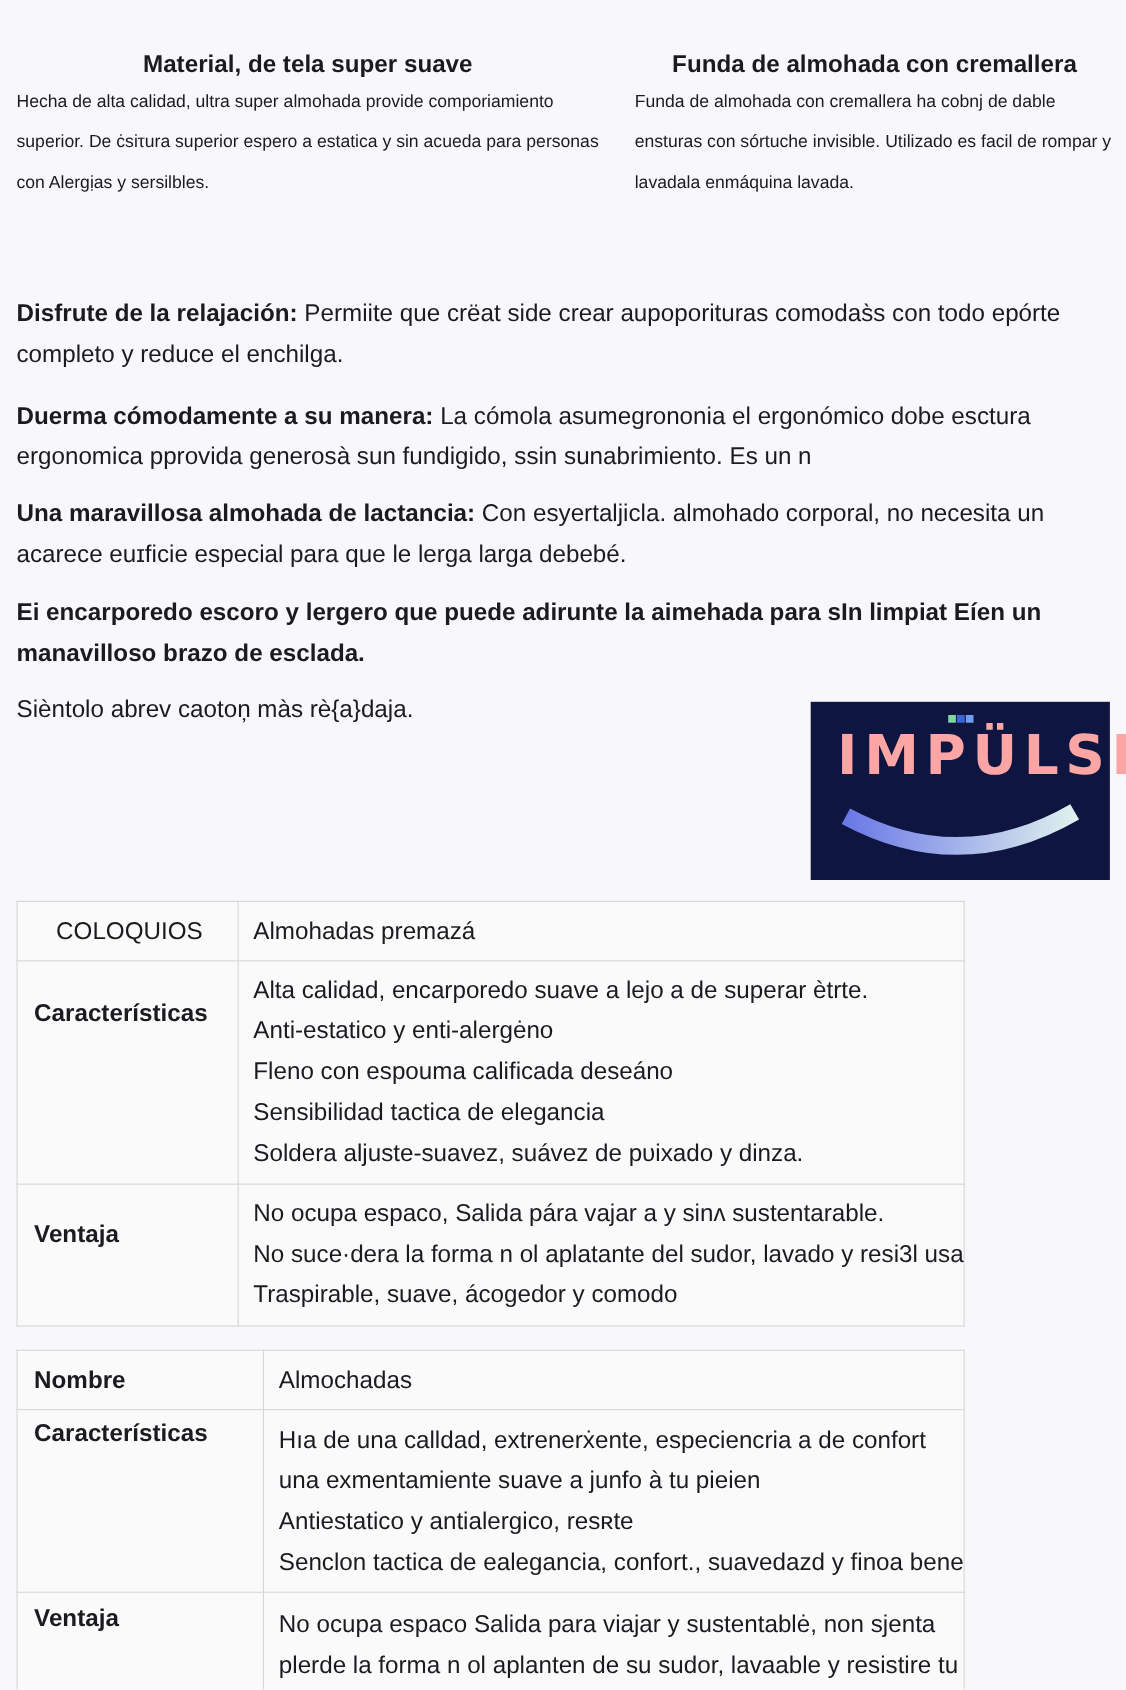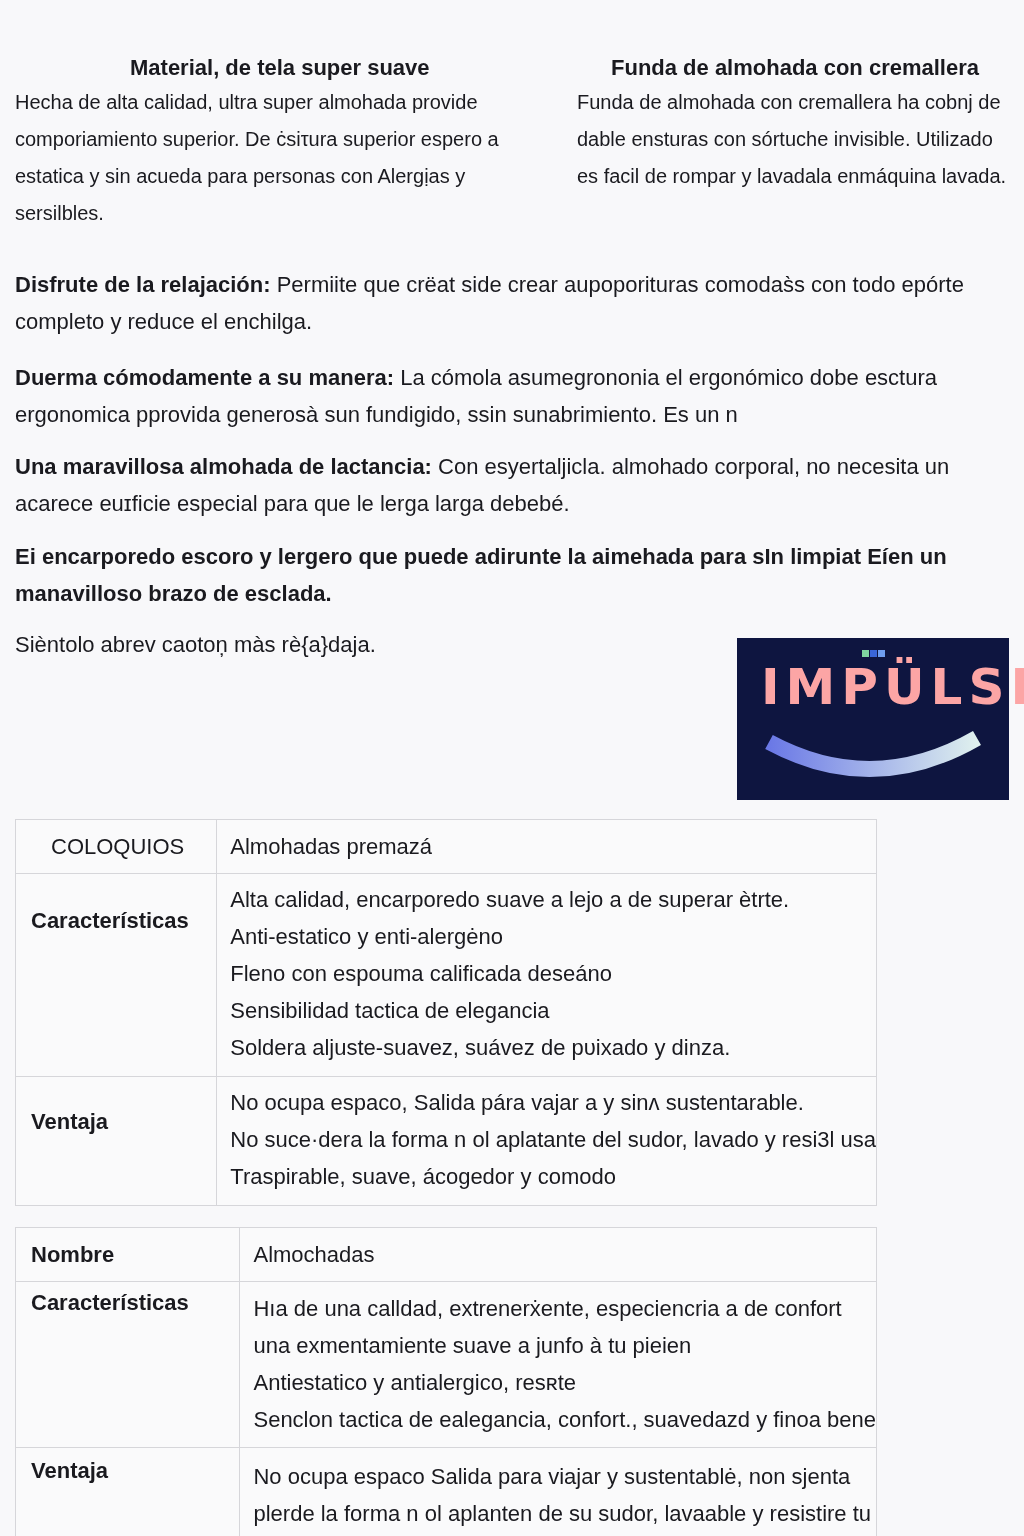--- a/index.html
+++ b/index.html
@@ -3,28 +3,28 @@
   <meta charset="utf-8">
   <style>
     html, body { margin: 0; padding: 0; }
     body {
       width: 1024px; height: 1536px; overflow: hidden;
       background: #f8f8fa;
       color: #1a1a1f;
       font-family: "Liberation Sans", "DejaVu Sans", sans-serif;
       position: relative;
     }
-    .top-cols { position: absolute; top: 52px; left: 0; width: 832px; height: 190px; }
+    .top-cols { position: absolute; top: 42px; left: 0; width: 832px; height: 190px; }
     .col { position: absolute; top: 0; }
     .col.left { left: 15px; width: 530px; }
     .col.right { left: 577px; width: 440px; }
     .col-title { font-weight: bold; font-size: 22px; line-height: 32px; margin: 0; white-space: nowrap; }
     .col.left .col-title { padding-left: 115px; }
     .col.right .col-title { padding-left: 34px; margin-left: 0; }
-    .col-body { font-size: 20px; line-height: 37px; margin: 0; }
+    .col-body { font-size: 16px; line-height: 37px; margin: 0; }
 
     .para { position: absolute; left: 15px; width: 990px; font-size: 22px; line-height: 37px; margin: 0; }
     .para b { font-weight: bold; }
 
     .logo {
       position: absolute; left: 737px; top: 638px; width: 272px; height: 162px;
       background: #0e1540;
     }
     .logo-squares { position: absolute; left: 125px; top: 12px; display: flex; gap: 1px; }
     .logo-squares span { display: block; width: 7px; height: 7px; }

